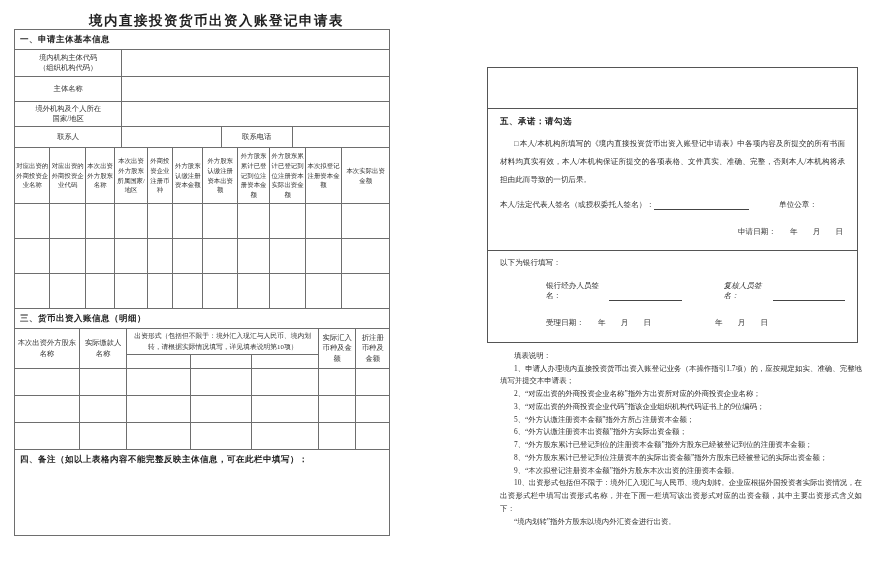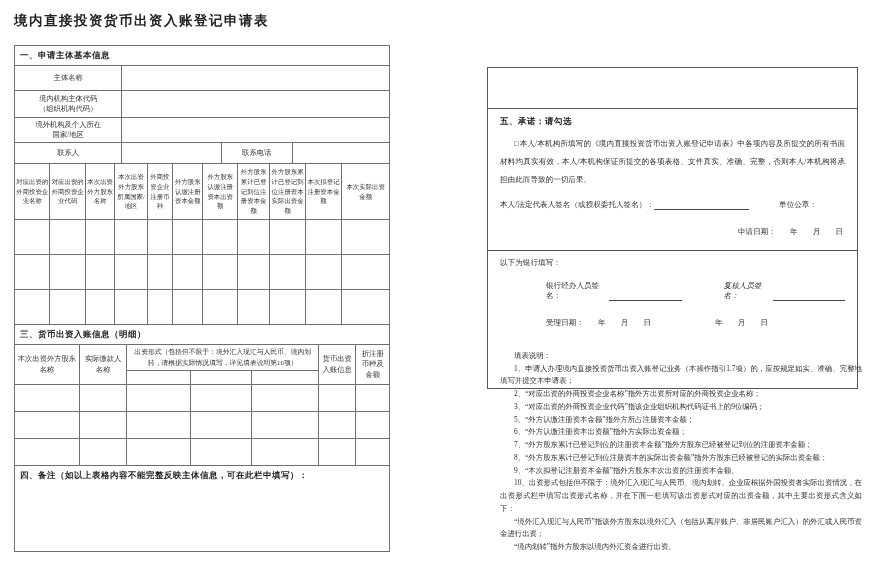--- a/index.html
+++ b/index.html
@@ -2,34 +2,34 @@
 <html><head>
 <meta charset="utf-8">
 <style>
   html,body { margin:0; padding:0; background:#ffffff; }
   .canvas {
     position:relative; width:883px; height:579px; background:#ffffff;
     font-family:"Liberation Serif","DejaVu Serif",serif; color:#2e2e2e;
     overflow:hidden;
   }
   .title {
-    position:absolute; left:14px; top:12px; width:405px; 
+    position:absolute; left:14px; top:12px; width:405px; text-align:center;
     font-size:13.5px; font-weight:bold; letter-spacing:1.5px; color:#222;
   }
-  .form1 { position:absolute; left:14px; top:46px; width:370px; }
+  .form1 { position:absolute; left:14px; top:30px; width:370px; }
   table.t { border-collapse:collapse; table-layout:fixed; width:376px; margin-top:-1px; }
   table.t td { border:1px solid #6e6e6e; overflow:hidden; vertical-align:middle; }
   .bar { font-weight:bold; font-size:8.5px; padding:4px 5px 3px 5px; letter-spacing:0.5px; color:#222; }
   .lbl { font-size:7.3px; text-align:center; padding:1px 2px; line-height:1.4; color:#333; }
   .s2h { font-size:6.4px; text-align:center; padding:2px 1px; line-height:1.5; word-break:break-all; color:#333; }
   .s3g { font-size:6.8px; text-align:center; padding:2px 6px; line-height:1.5; color:#333; }
   .remark-cell { vertical-align:top !important; height:78px; }
   
   .page2 {
-    position:absolute; left:487px; top:67px; width:371px; height:322px;
+    position:absolute; left:487px; top:67px; width:371px; height:276px;
     border:1px solid #555; box-sizing:border-box; background:#fff;
   }
   .p2top { height:40px; border-bottom:1px solid #555; }
   .p2s5 { height:142px; border-bottom:1px solid #555; box-sizing:border-box; padding:7px 12px 0 12px; }
   .p2heading { font-size:8.5px; font-weight:bold; letter-spacing:0.5px; color:#222; }
   .stmt {
     margin:7px 0 0 0; font-size:7.6px; line-height:2.35; text-align:justify;
     text-indent:14px; color:#2e2e2e;
   }
   .chk { margin-right:1px; }
@@ -63,28 +63,28 @@
           <col style="width:106px">
           <col style="width:98px">
           <col style="width:70px">
           <col style="width:96px">
         </colgroup>
       <tbody>
           <tr>
         <td colspan="4" class="bar">一、申请主体基本信息</td>
       </tr>
       <tr>
-        <td class="lbl" style="height:22px">主体名称</td>
-        <td colspan="3"></td>
-      </tr>
-      <tr>
         <td class="lbl" style="height:24px">
           <div>境内机构主体代码</div>
           <div>（组织机构代码）</div>
         </td>
+        <td colspan="3"></td>
+      </tr>
+      <tr>
+        <td class="lbl" style="height:22px">主体名称</td>
         <td colspan="3"></td>
       </tr>
       <tr>
         <td class="lbl" style="height:22px">
           <div>境外机构及个人所在</div>
           <div>国家/地区</div>
         </td>
         <td colspan="3"></td>
       </tr>
       <tr>
@@ -177,21 +177,21 @@
           <col style="width:33px">
       </colgroup>
       <tbody>
           <tr>
         <td colspan="7" class="bar">三、货币出资入账信息（明细）</td>
       </tr>
       <tr style="height:26px">
         <td rowspan="2" class="lbl">本次出资外方股东名称</td>
         <td rowspan="2" class="lbl">实际缴款人名称</td>
         <td colspan="3" class="s3g">出资形式（包括但不限于：境外汇入现汇与人民币、境内划转，请根据实际情况填写，详见填表说明第10项）</td>
-        <td rowspan="2" class="lbl">货币出资入账信息</td>
+        <td rowspan="2" class="lbl">实际汇入币种及金额</td>
         <td rowspan="2" class="lbl">折注册币种及金额</td>
       </tr>
       <tr style="height:14px">
         <td></td>
             <td></td>
             <td></td>
       </tr>
       <tr style="height:27px">
         <td></td>
             <td></td>
@@ -272,17 +272,16 @@
     <div class="ins-h">填表说明：</div>
     <p>1、申请人办理境内直接投资货币出资入账登记业务（本操作指引1.7项）的，应按规定如实、准确、完整地填写并提交本申请表；</p>
     <p>2、“对应出资的外商投资企业名称”指外方出资所对应的外商投资企业名称；</p>
     <p>3、“对应出资的外商投资企业代码”指该企业组织机构代码证书上的9位编码；</p>
     <p>5、“外方认缴注册资本金额”指外方所占注册资本金额；</p>
     <p>6、“外方认缴注册资本出资额”指外方实际出资金额；</p>
     <p>7、“外方股东累计已登记到位的注册资本金额”指外方股东已经被登记到位的注册资本金额；</p>
     <p>8、“外方股东累计已登记到位注册资本的实际出资金额”指外方股东已经被登记的实际出资金额；</p>
     <p>9、“本次拟登记注册资本金额”指外方股东本次出资的注册资本金额。</p>
     <p>10、出资形式包括但不限于：境外汇入现汇与人民币、境内划转。企业应根据外国投资者实际出资情况，在出资形式栏中填写出资形式名称，并在下面一栏填写该出资形式对应的出资金额，其中主要出资形式含义如下：</p>
-    <p>“境外汇入现汇与人民币”指该外方股东以境外汇入（包括从离岸账户、非居民账户汇入）的外汇或人民币资金进行出资；</p>
     <p>“境内划转”指外方股东以境内外汇资金进行出资。</p>
   </div>
 
 </div>
 
 </body></html>

